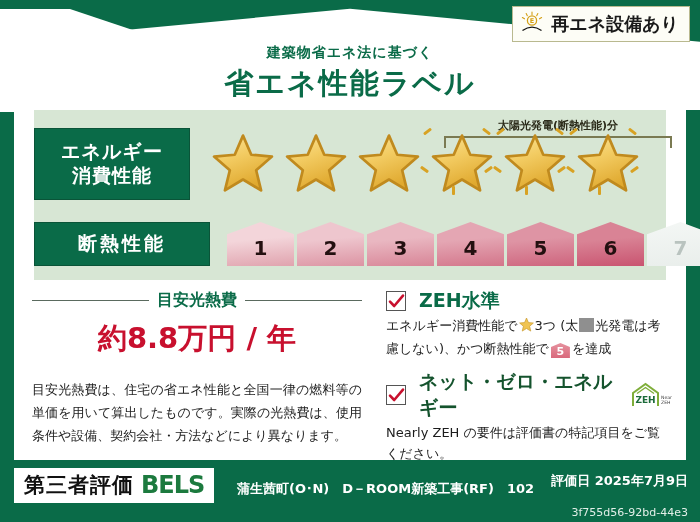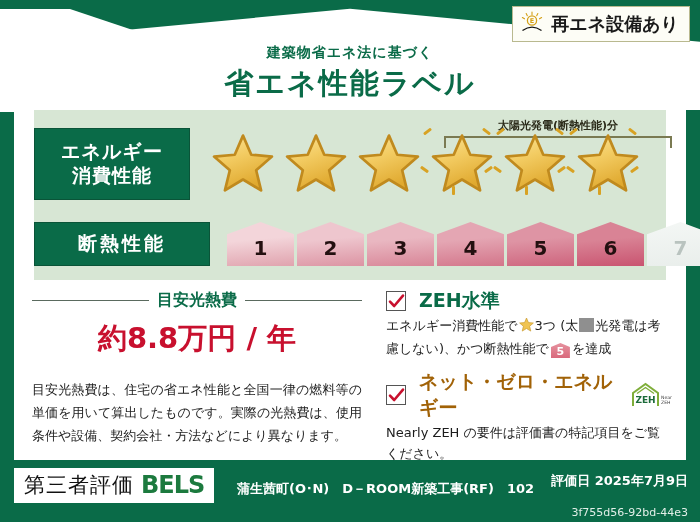--- a/index.html
+++ b/index.html
@@ -160,21 +160,21 @@
   .zeh-head { display: flex; align-items: center; gap: 13px; }
   .chk {
     width: 20px; height: 20px; border: 1px solid #555; background: #fff;
     position: relative; flex: none;
   }
   .chk svg { position: absolute; left: 1px; top: 1px; }
   .zeh-title {
     font-size: 19px; font-weight: bold; color: #0a6b48;
     font-family: "DejaVu Sans", sans-serif; letter-spacing: 0px;
   }
-  .zeh-title.dk { color: #a16207; font-family: Liberation Serif, serif; }
+  .zeh-title.dk { color: #14532d; font-family: Liberation Serif, serif; }
   .zeh-body {
     margin-top: 1px; font-size: 13px; line-height: 1.62; color: #1c1c1c;
     font-family: "DejaVu Sans", sans-serif;
   }
   .inline-star { display: inline-block; vertical-align: -2px; margin: 0 1px; }
   .inline-chev {
     display: inline-block; width: 19px; height: 15px; vertical-align: -2px;
     background: linear-gradient(#e6929f, #d9697c);
     clip-path: polygon(0 26%, 50% 0, 100% 26%, 100% 100%, 0 100%);
     color: #fff; font-size: 11px; font-weight: bold;
@@ -189,21 +189,21 @@
   
   .footer {
     position: absolute; left: 0; bottom: 0; width: 700px; height: 62px; z-index: 4;
   }
   .bels-box {
     position: absolute; left: 14px; top: 8px;
     background: #ffffff; padding: 3px 10px 4px 10px;
     display: flex; align-items: center; gap: 7px;
   }
   .bels-jp {
-    font-size: 21px; font-weight: normal; color: #111;
+    font-size: 21px; font-weight: bold; color: #111;
     font-family: "DejaVu Sans", sans-serif; letter-spacing: 1px;
   }
   .bels-en {
     font-size: 24px; font-weight: bold; color: #1c7a3e;
     font-family: "DejaVu Sans", sans-serif; letter-spacing: -1px;
   }
   .prop-name {
     position: absolute; left: 237px; top: 20px;
     font-size: 13px; font-weight: bold; color: #ffffff;
     font-family: "DejaVu Sans", sans-serif; white-space: nowrap;

